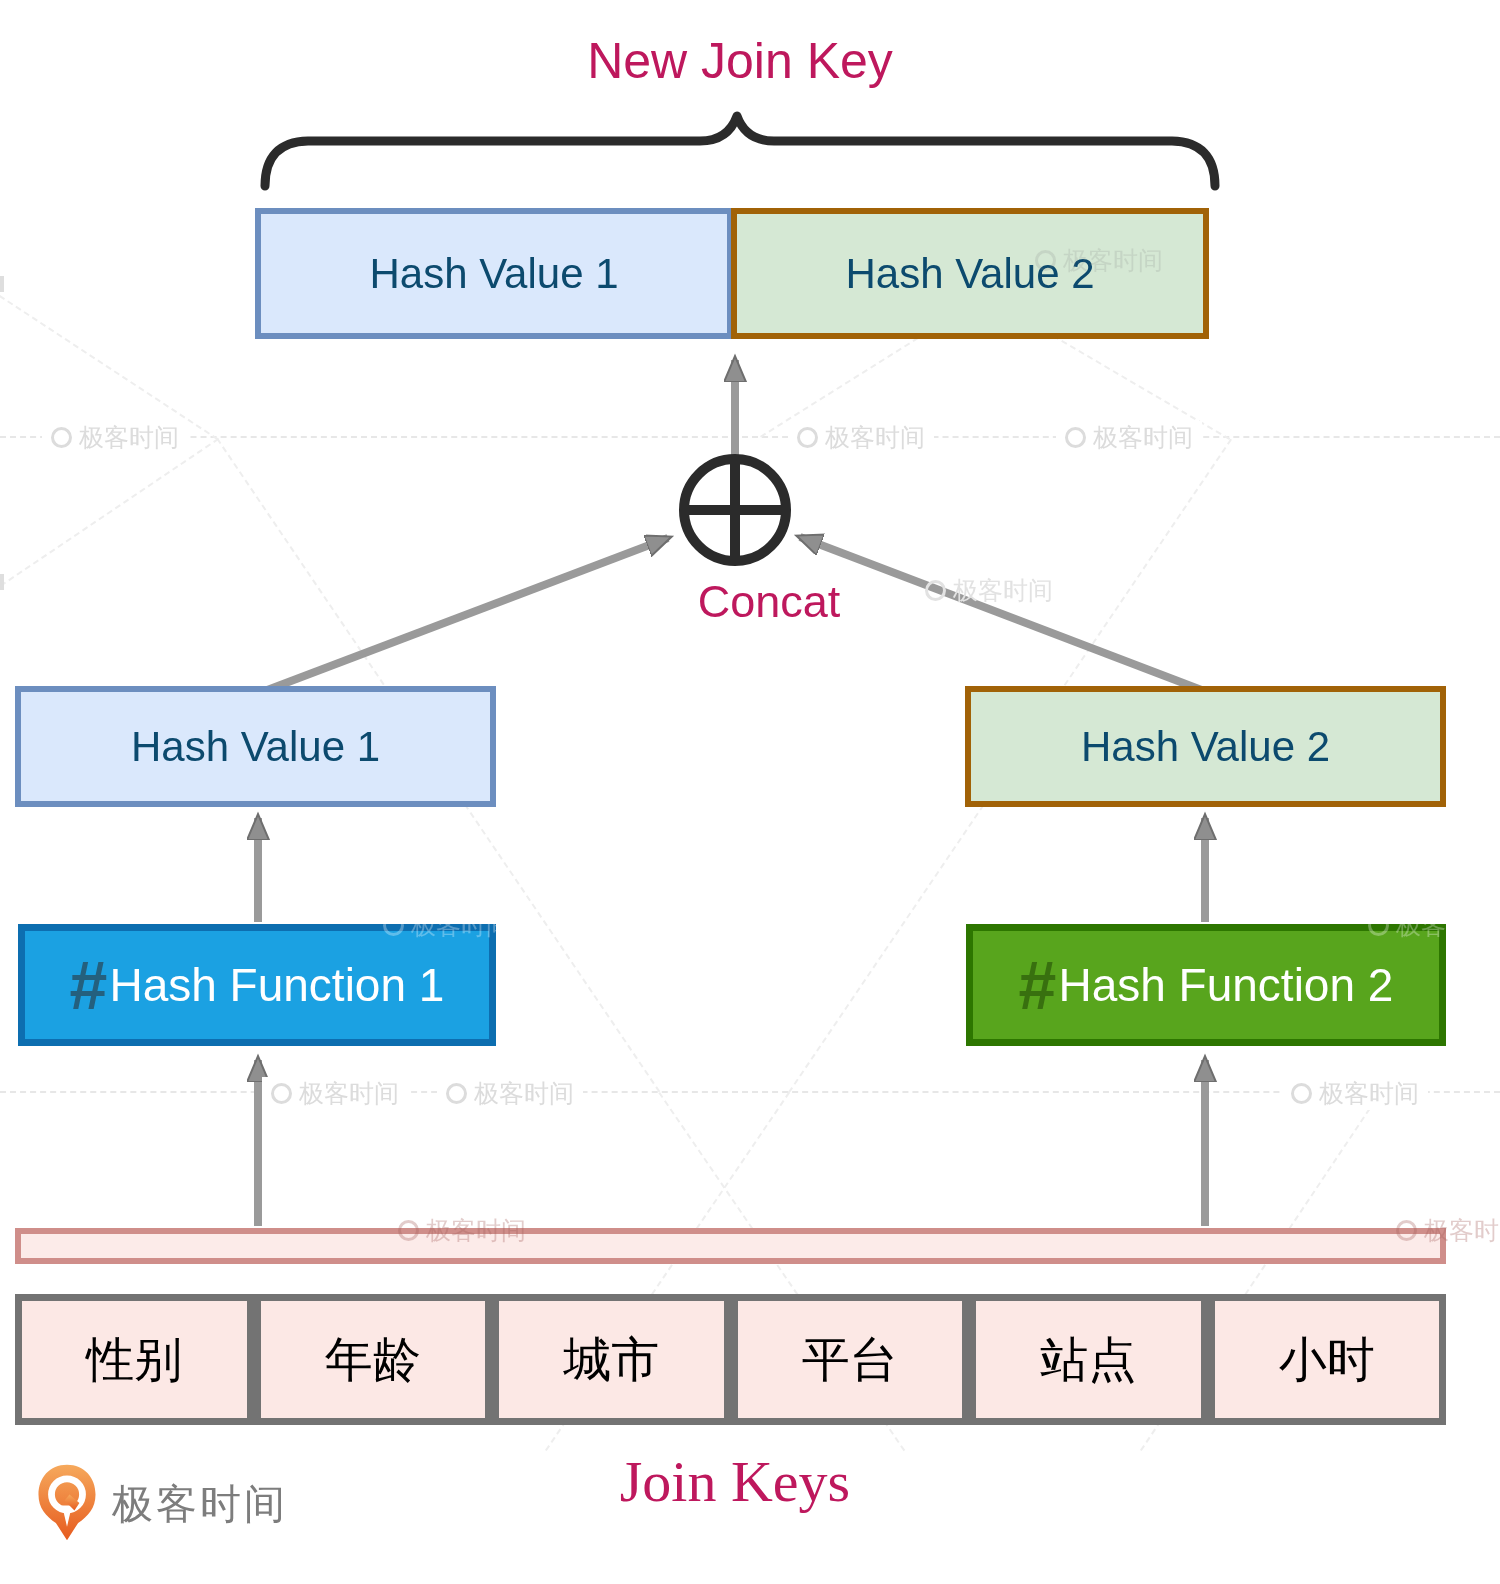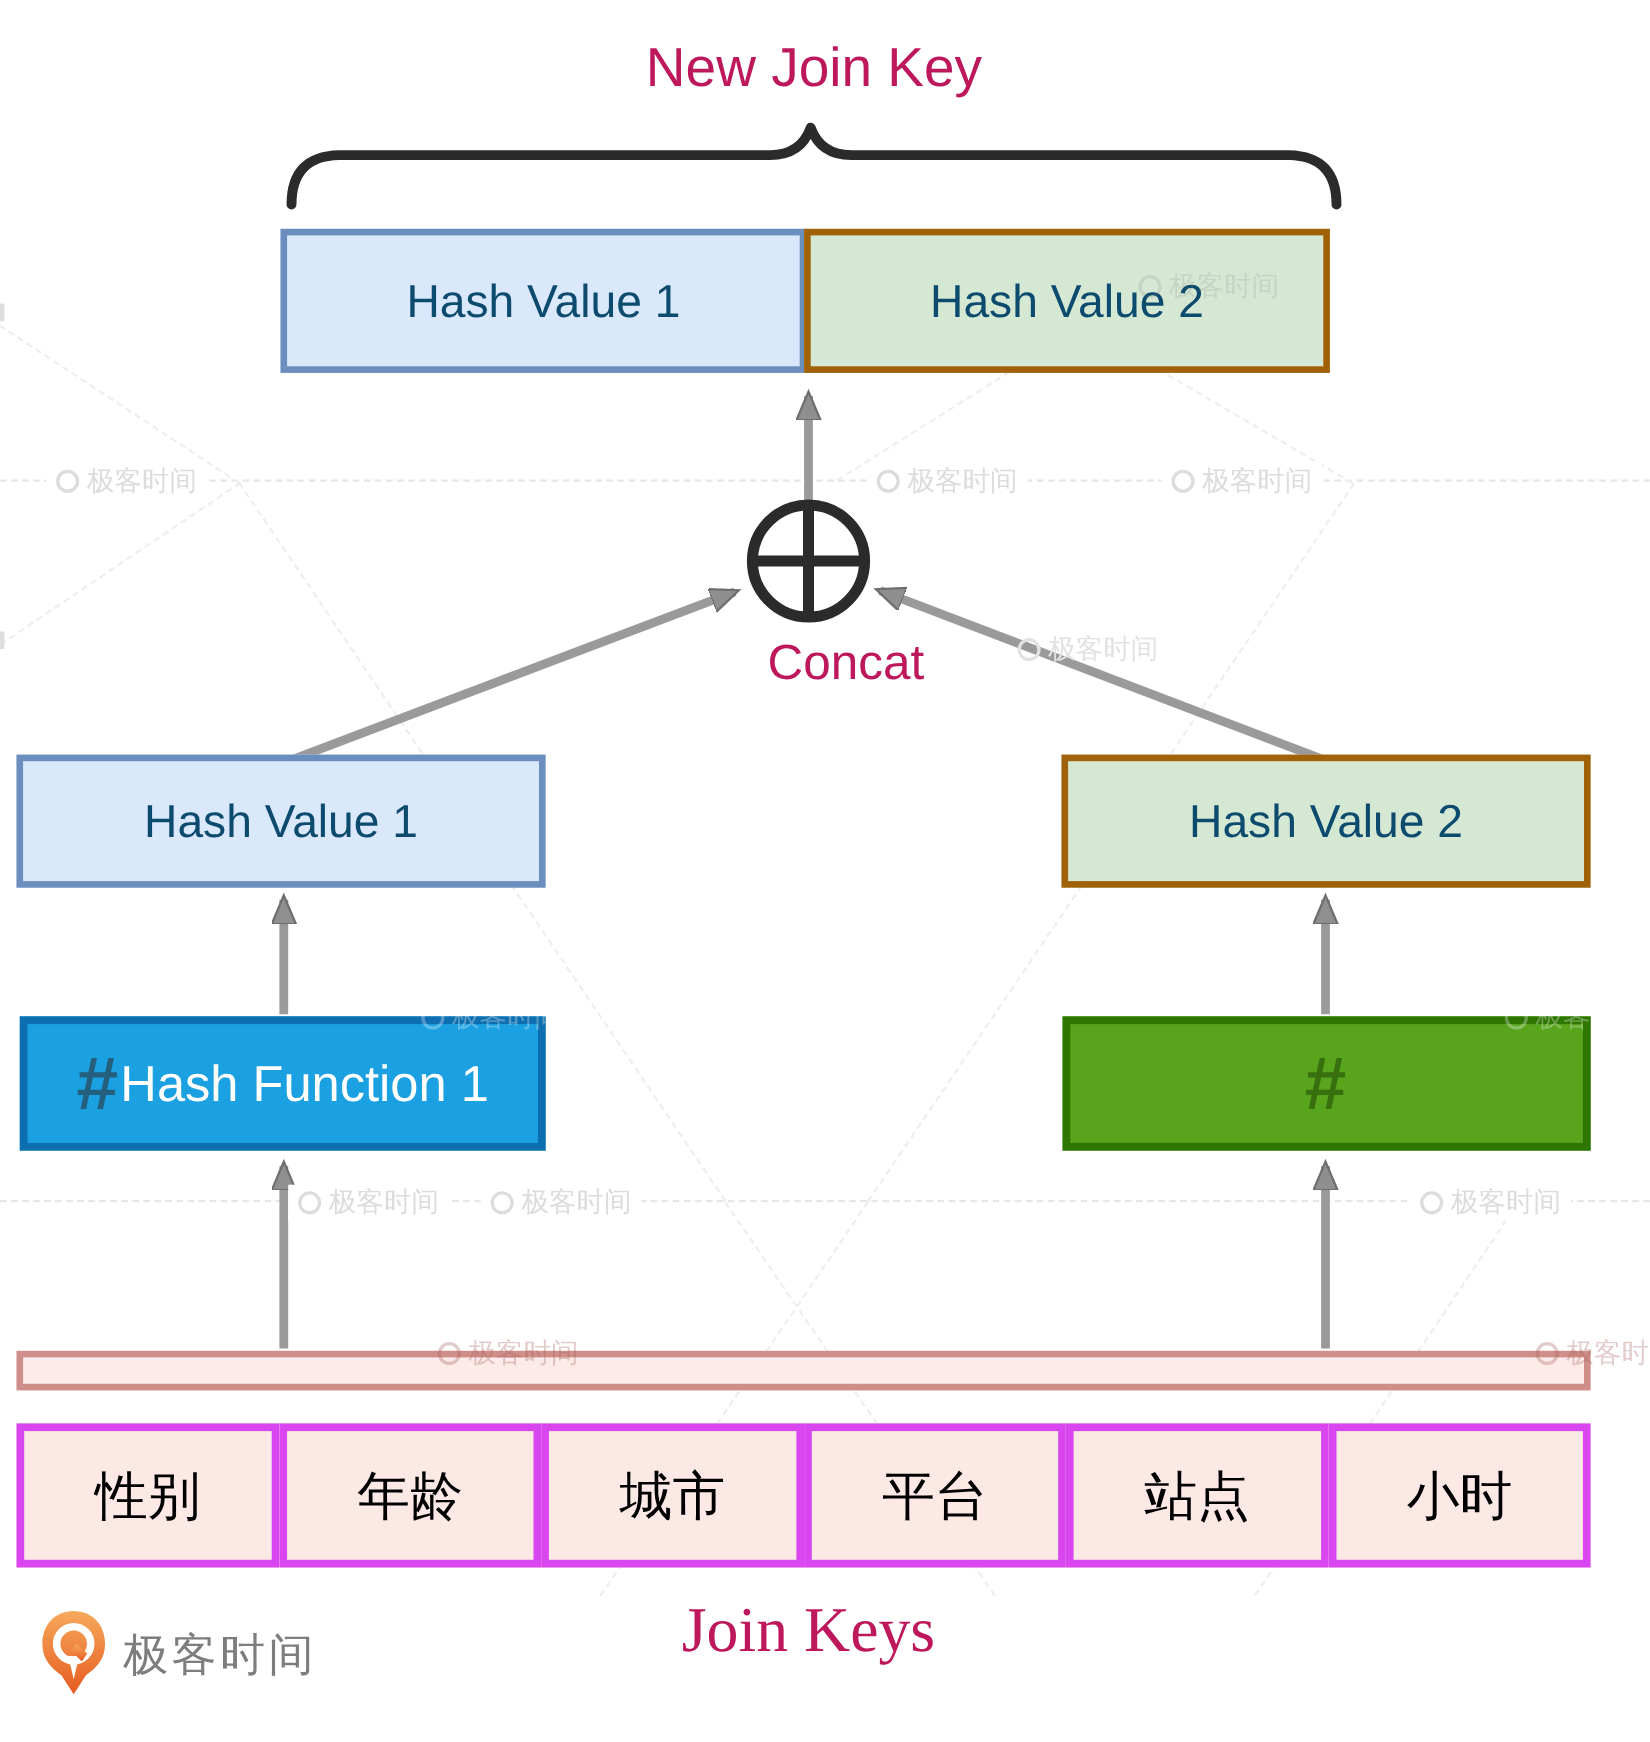--- a/index.html
+++ b/index.html
@@ -32,21 +32,21 @@
   .box--funcblue{background:#1ba1e2;border:7px solid #0d6eb0;}
   .box--funcgreen{background:#58a51d;border:7px solid #2d7600;}
   .func-lbl{font-size:46px;color:#ffffff;display:flex;align-items:center;}
   .hash-glyph{font-size:68px;font-weight:700;line-height:1;margin-right:2px;}
   .hash-glyph--blue{color:#24607e;}
   .hash-glyph--green{color:#38700f;}
 
   .strip{position:absolute;box-sizing:border-box;background:#fcebe9;
          border:6px solid #cf8e8a;z-index:2;}
   .jk-row{position:absolute;display:flex;z-index:2;}
-  .jk-cell{box-sizing:border-box;flex:1 1 0;background:#fce8e5;border:7px solid #d946ef;
+  .jk-cell{box-sizing:border-box;flex:1 1 0;background:#fce8e5;border:7px solid #737373;
            display:flex;align-items:center;justify-content:center;
            font-size:48px;color:#000;height:100%;}
 
   
   .t-label{position:absolute;color:#be185d;text-align:center;z-index:2;}
   #title{left:370px;top:32px;width:740px;font-size:50px;}
   #concat-label{left:619px;top:576px;width:300px;font-size:45px;}
   #joinkeys-label{left:435px;top:1448px;width:600px;font-size:58px;font-family:Liberation Serif, serif;}
 
   
@@ -167,20 +167,21 @@
 
   <div class="box box--funcblue" style="left:18px;top:924px;width:478px;height:122px">
     <span class="func-lbl">
       <span class="hash-glyph hash-glyph--blue">#</span>
       <span>Hash Function 1</span>
     </span>
   </div>
   <div class="box box--funcgreen" style="left:966px;top:924px;width:480px;height:122px">
     <span class="func-lbl">
       <span class="hash-glyph hash-glyph--green">#</span>
+      <span>Hash Function 2</span>
     </span>
   </div>
 
   <div class="strip" style="left:15px;top:1228px;width:1431px;height:36px"></div>
   <div class="jk-row" style="left:15px;top:1294px;width:1431px;height:131px">
       <div class="jk-cell">性别</div>
       <div class="jk-cell">年龄</div>
       <div class="jk-cell">城市</div>
       <div class="jk-cell">平台</div>
       <div class="jk-cell">站点</div>

